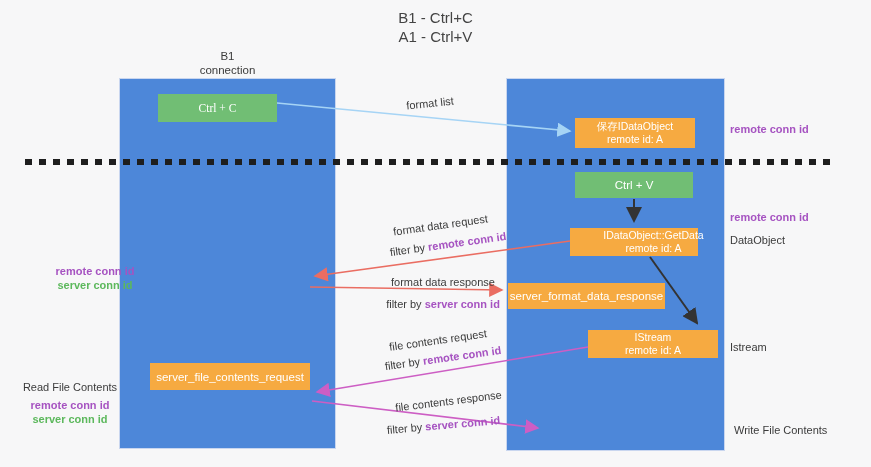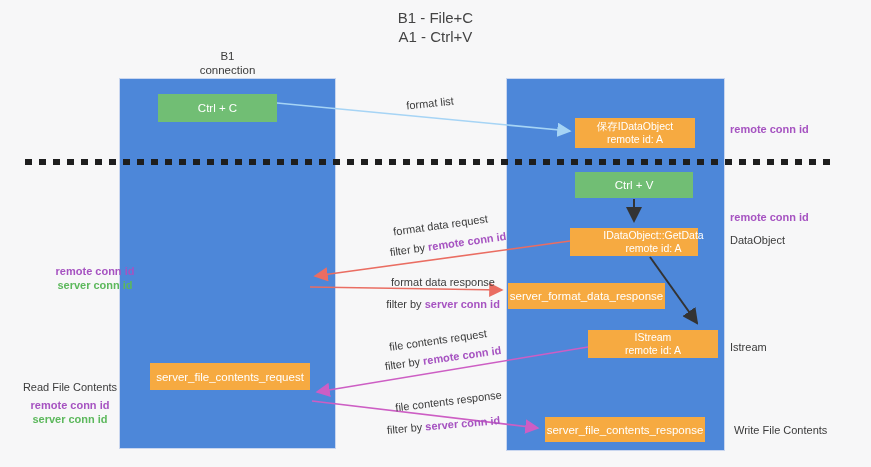--- a/index.html
+++ b/index.html
@@ -29,33 +29,33 @@
   .rot-8{transform:rotate(-8deg);}
   .rot-7{transform:rotate(-7deg);}
   .rot-5{transform:rotate(-5deg);}
 </style>
 </head>
 <body>
 
 <div class="stage">
 
   <div class="title">
-    <div>B1 - File+C</div>
+    <div>B1 - Ctrl+C</div>
     <div>A1 - Ctrl+V</div>
   </div>
 
   <div class="lane-header" style="left:119px;width:217px;">
     <div>B1</div>
     <div>connection</div>
   </div>
 
   <div class="lane" style="left:119px;top:78px;width:217px;height:371px;"></div>
   <div class="lane" style="left:506px;top:78px;width:219px;height:373px;"></div>
 
-  <div class="box green" style="left:158px;top:94px;width:119px;height:28px;">
+  <div class="box green" style="left:158px;top:94px;width:119px;height:28px;font-family:Liberation Serif, serif;">
     <div>Ctrl + C</div>
   </div>
 
   <div class="box orange" style="left:575px;top:118px;width:120px;height:30px;">
     <div class="l1">保存IDataObject</div>
     <div class="l2">remote id: A</div>
   </div>
 
   <div class="box green" style="left:575px;top:172px;width:118px;height:26px;">
     <div>Ctrl + V</div>
@@ -73,23 +73,20 @@
 
   <div class="box orange" style="left:588px;top:330px;width:130px;height:28px;">
     <div class="l1">IStream</div>
     <div class="l2">remote id: A</div>
   </div>
 
   <div class="box orange single" style="left:150px;top:363px;width:160px;height:27px;">
     <div>server_file_contents_request</div>
   </div>
 
-  <div class="box orange single" style="left:545px;top:417px;width:160px;height:25px;">
-    <div>server_file_contents_response</div>
-  </div>
 
   <svg class="arrows" width="871" height="467" viewBox="0 0 871 467">
     <defs>
       <marker id="ah-blue" markerWidth="9" markerHeight="9" refX="8" refY="4.5" orient="auto">
         <path d="M0,0 L9,4.5 L0,9 z" fill="#a6d4f5"></path>
       </marker>
       <marker id="ah-red" markerWidth="9" markerHeight="9" refX="8" refY="4.5" orient="auto">
         <path d="M0,0 L9,4.5 L0,9 z" fill="#ea6d62"></path>
       </marker>
       <marker id="ah-mag" markerWidth="9" markerHeight="9" refX="8" refY="4.5" orient="auto">

